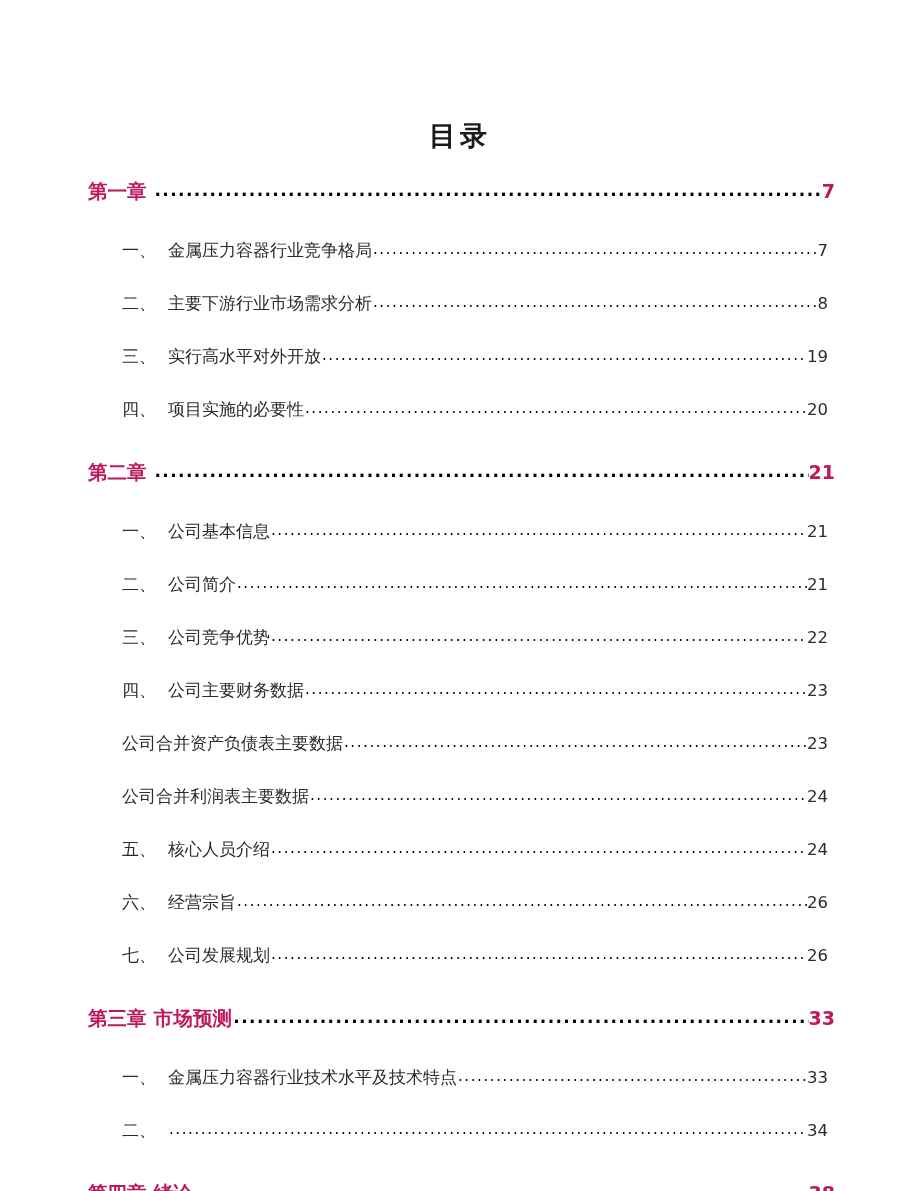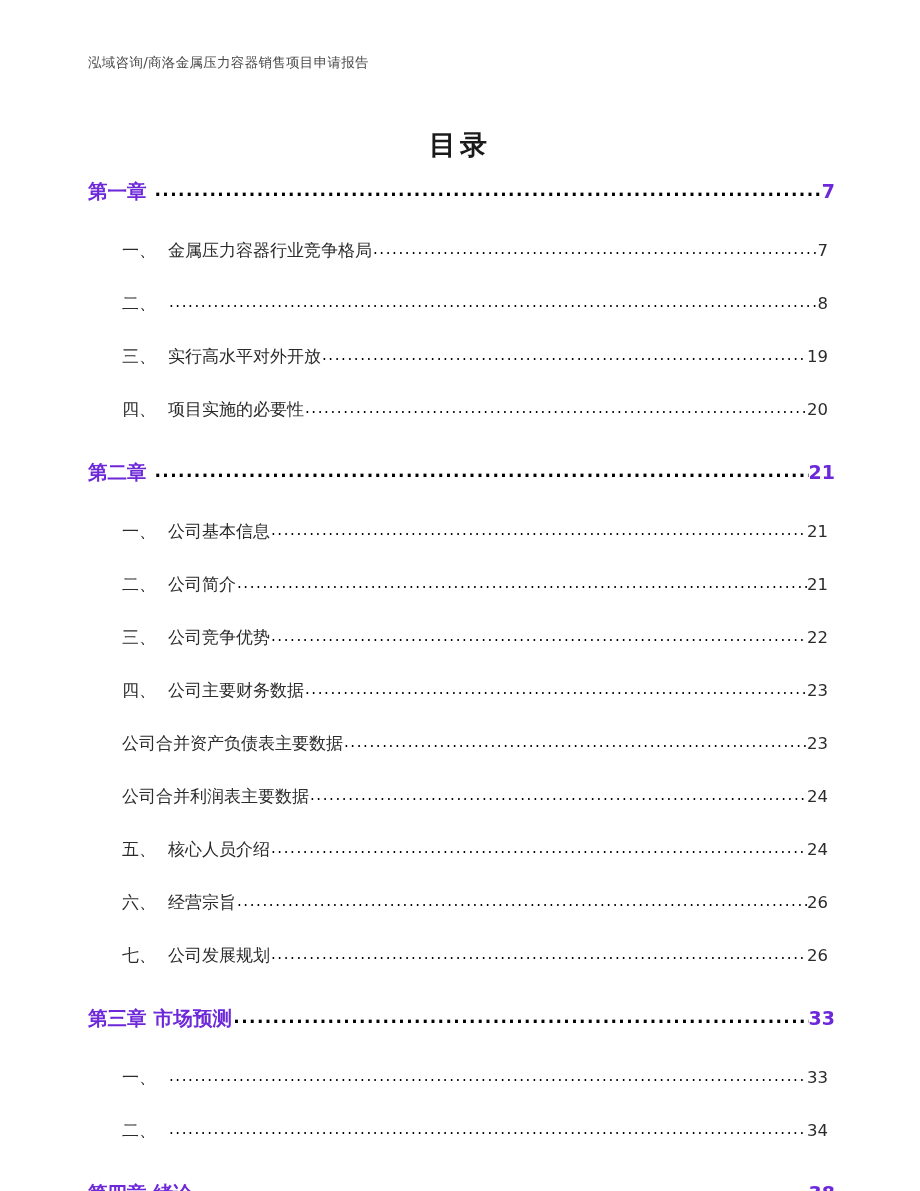--- a/index.html
+++ b/index.html
@@ -32,21 +32,21 @@
     line-height: 20px;
     color: #4a4a4a;
     letter-spacing: 0.3px;
     white-space: nowrap;
   }
 
   
   .toc-title {
     position: absolute;
     left: 0;
-    top: 127px;
+    top: 118px;
     width: 920px;
     text-align: center;
     font-size: 27px;
     font-weight: bold;
     letter-spacing: 4px;
     color: #1a1a1a;
     font-family: "DejaVu Serif", "Liberation Serif", serif;
   }
 
   
@@ -63,21 +63,21 @@
     width: 100%;
     box-sizing: border-box;
   }
 
   
   .toc-row.level-1 {
     padding: 0 85px 0 88px;
     height: 40px;
     font-size: 19.5px;
     font-weight: bold;
-    color: #6d28d9;
+    color: #be185d;
   }
   .toc-row.level-1 .label { letter-spacing: 0.2px; }
 
   
   .toc-row.level-2 {
     padding: 0 92px 0 122px;
     height: 40px;
     font-size: 17px;
     font-weight: normal;
     color: #2b2b2b;
@@ -132,40 +132,40 @@
 
   
   .gap-sm { height: 13px; }
   .gap-md { height: 21px; }
 </style>
 </head>
 <body>
 
 <div class="page">
 
-  <div class="doc-header">泓域咨询/商洛金属压力容器销售项目申请报告</div>
 
   <div class="toc-title">目录</div>
 
   <div class="toc" id="toc-list">
       <div class="toc-row level-1">
         <span class="num">第一章</span>
         <span class="leader"></span>
         <span class="pageno">7</span>
       </div>
       <div class="gap-md"></div>
       <div class="toc-row level-2">
         <span class="num">一、</span>
         <span class="label">金属压力容器行业竞争格局</span>
         <span class="leader"></span>
         <span class="pageno">7</span>
       </div>
       <div class="gap-sm"></div>
       <div class="toc-row level-2">
         <span class="num">二、</span>
+        <span class="label">主要下游行业市场需求分析</span>
         <span class="leader"></span>
         <span class="pageno">8</span>
       </div>
       <div class="gap-sm"></div>
       <div class="toc-row level-2">
         <span class="num">三、</span>
         <span class="label">实行高水平对外开放</span>
         <span class="leader"></span>
         <span class="pageno">19</span>
       </div>
@@ -248,20 +248,21 @@
       <div class="gap-md"></div>
       <div class="toc-row level-1">
         <span class="num">第三章</span>
         <span class="label">市场预测</span>
         <span class="leader"></span>
         <span class="pageno">33</span>
       </div>
       <div class="gap-md"></div>
       <div class="toc-row level-2">
         <span class="num">一、</span>
+        <span class="label">金属压力容器行业技术水平及技术特点</span>
         <span class="leader"></span>
         <span class="pageno">33</span>
       </div>
       <div class="gap-sm"></div>
       <div class="toc-row level-2">
         <span class="num">二、</span>
         <span class="leader"></span>
         <span class="pageno">34</span>
       </div>
       <div class="gap-md"></div>

